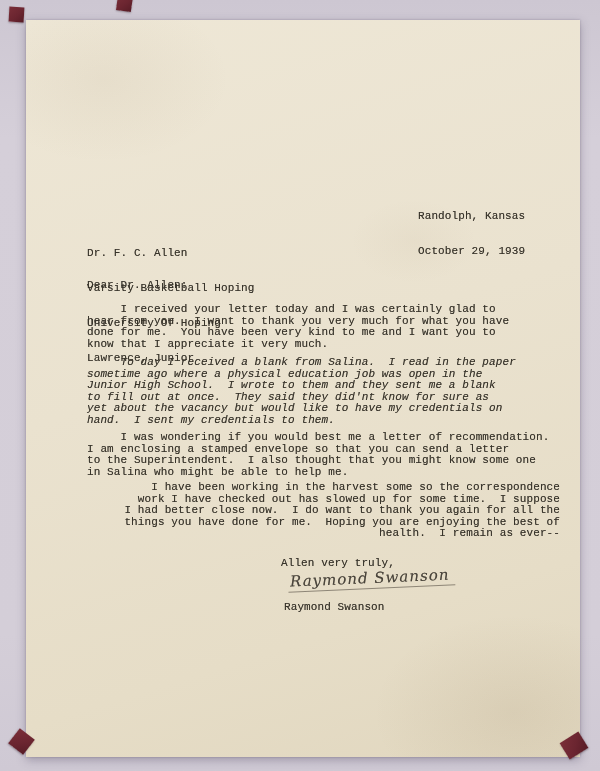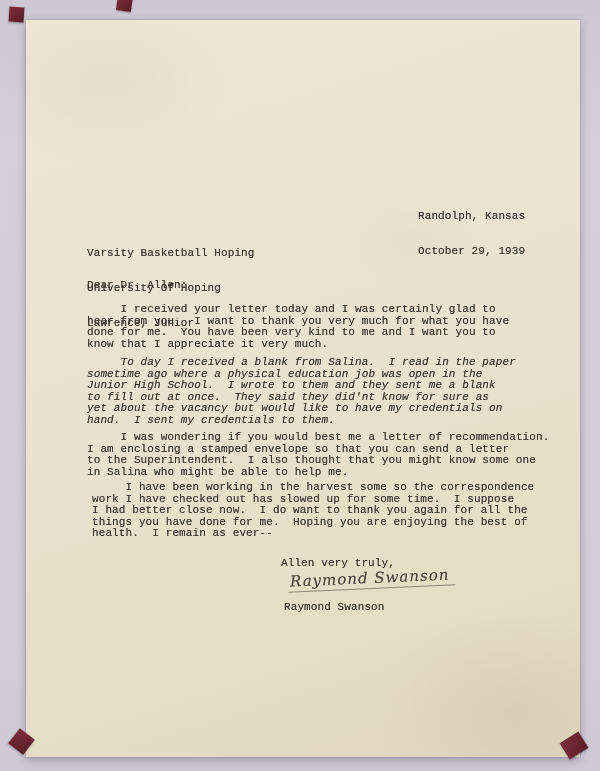--- a/index.html
+++ b/index.html
@@ -41,21 +41,21 @@
     letter-spacing: 0.1px;
     text-shadow: 0 0 0.6px rgba(55, 50, 42, 0.55);
   }
 
   .dateline   { left: 352px; top: 168px; margin-left: 40px; }
   .recipient  { left: 61px;  top: 205px; }
   .salutation { left: 61px;  top: 260px; }
   .p1 { left: 61px; top: 284px; width: 490px; }
   .p2 { left: 61px; top: 337px; width: 490px; font-style: italic; }
   .p3 { left: 61px; top: 412px; width: 500px; }
-  .p4 { left: 66px; top: 462px; width: 490px; }
+  .p4 { left: 44px; top: 462px; width: 490px; text-align: right; }
   .closing    { left: 255px; top: 538px; }
 
   .signature {
     position: absolute;
     left: 262px;
     top: 549px;
     font-family: "DejaVu Serif", serif;
     font-style: italic;
     font-size: 15px;
     color: #4a453c;
@@ -83,20 +83,21 @@
 <body>
 
 <div class="paper">
 
   <div class="block dateline">
     <div>Randolph, Kansas</div>
     <div>October 29, 1939</div>
   </div>
 
   <div class="block recipient">
+    <div>Dr. F. C. Allen</div>
     <div>Varsity Basketball Hoping</div>
     <div>University Of Hoping</div>
     <div>Lawrence, Junior</div>
   </div>
 
   <div class="block salutation">Dear Dr. Allen:</div>
 
   <div class="block p1">     I received your letter today and I was certainly glad to
 hear from you.  I want to thank you very much for what you have
 done for me.  You have been very kind to me and I want you to

